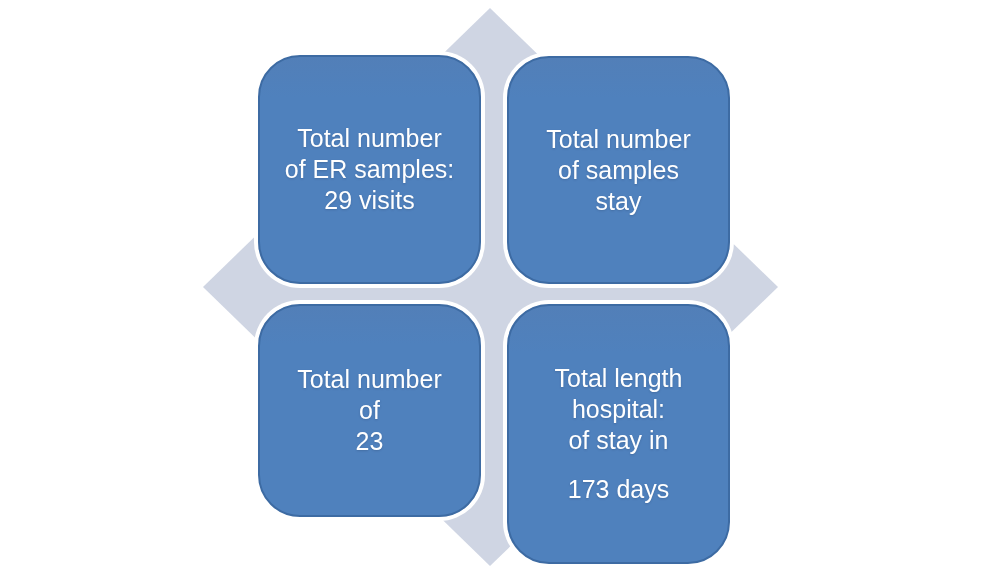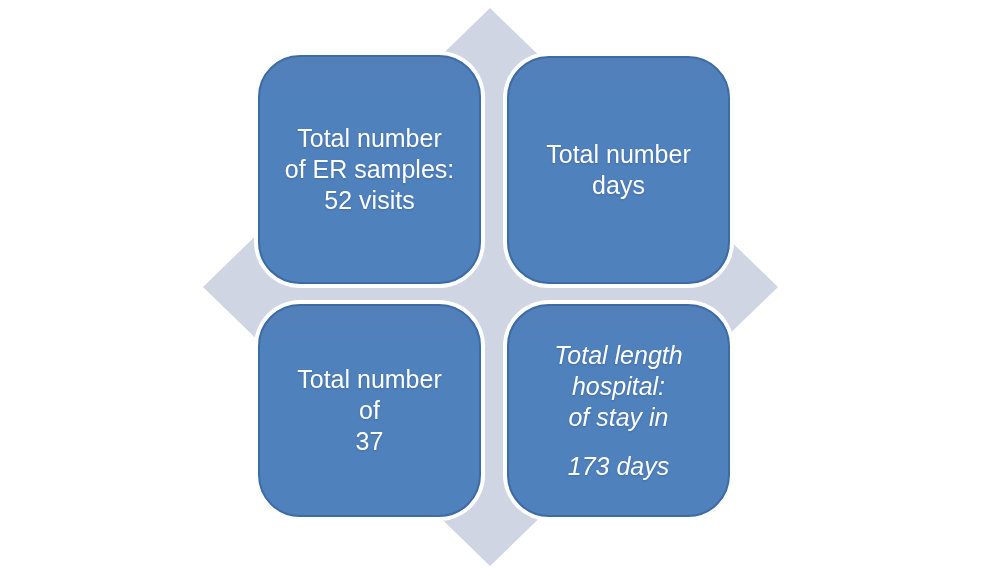--- a/index.html
+++ b/index.html
@@ -46,21 +46,21 @@
     align-items: center;
     text-align: center;
     color: var(--text-color);
     font-size: 25px;
     line-height: 31px;
     text-shadow: 0 1px 2px rgba(40, 60, 90, 0.25);
   }
   .box-1 { left: 258px; top: 55px;  width: 223px; height: 229px; }
   .box-2 { left: 507px; top: 56px;  width: 223px; height: 228px; }
   .box-3 { left: 258px; top: 304px; width: 223px; height: 213px; }
-  .box-4 { left: 507px; top: 304px; width: 223px; height: 213px; font-style: italic; }
+  .box-4 { left: 507px; top: 304px; width: 223px; height: 260px; }
   .text-line {
     white-space: nowrap;
     min-height: 31px;
     text-align: center;
   }
   .para-gap {
     margin-top: 18px;
   }
 </style>
 </head>
@@ -68,32 +68,33 @@
 
 <div class="canvas">
 
   <svg class="diamond-svg" viewBox="0 0 986 575" aria-hidden="true">
     <polygon points="490,8 778,287 490,566 203,287"></polygon>
   </svg>
 
   <div class="stat-box box-1">
     <div class="text-line">Total number</div>
     <div class="text-line">of ER samples:</div>
-    <div class="text-line">52 visits</div>
+    <div class="text-line">29 visits</div>
   </div>
 
   <div class="stat-box box-2">
     <div class="text-line">Total number</div>
-    <div class="text-line">days</div>
+    <div class="text-line">of samples</div>
+    <div class="text-line">stay</div>
   </div>
 
   <div class="stat-box box-3">
     <div class="text-line">Total number</div>
     <div class="text-line">of</div>
-    <div class="text-line">37</div>
+    <div class="text-line">23</div>
   </div>
 
   <div class="stat-box box-4">
     <div class="text-line">Total length</div>
     <div class="text-line">hospital:</div>
     <div class="text-line">of stay in</div>
     <div class="text-line para-gap">173 days</div>
   </div>
 
 </div>

